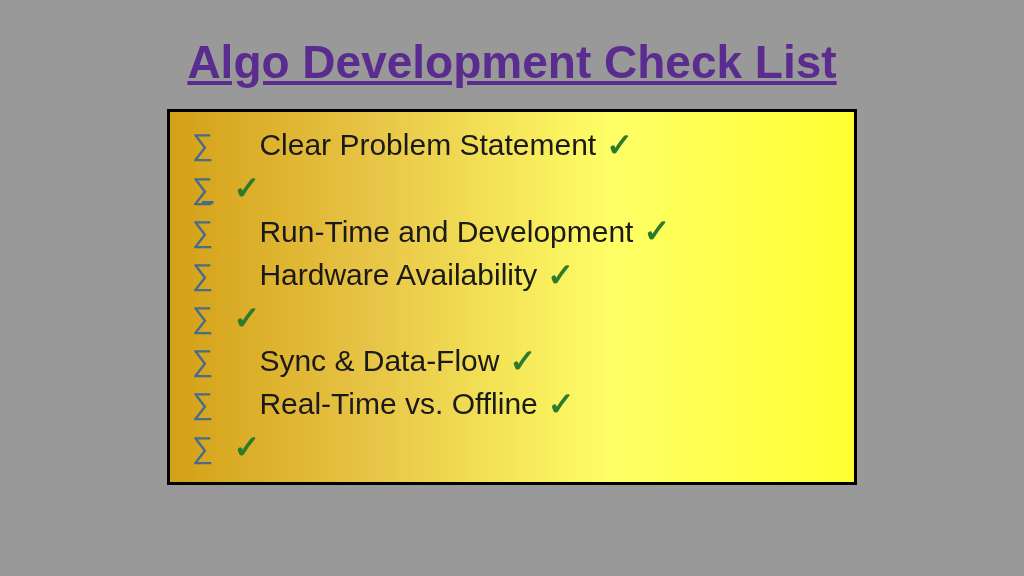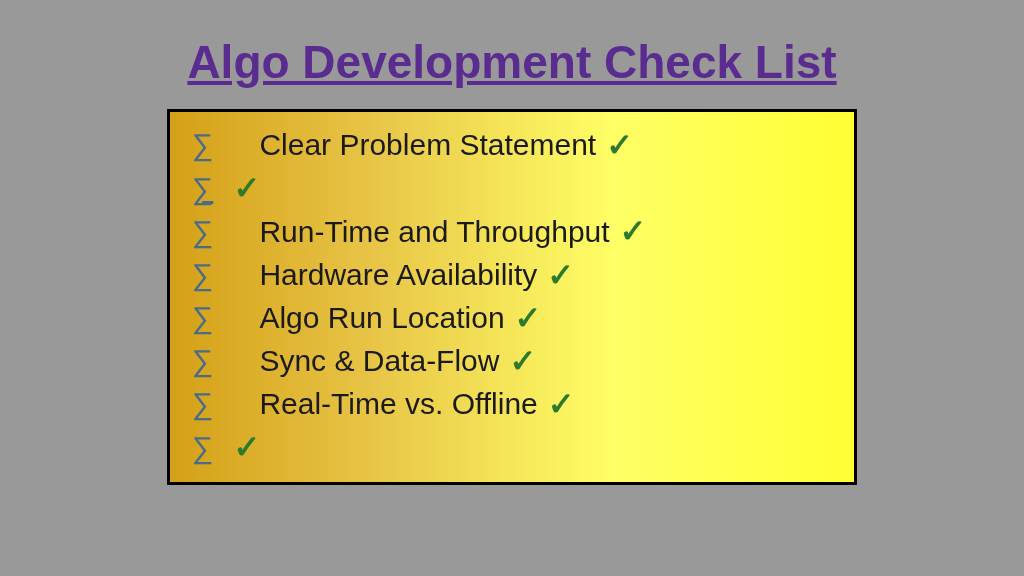--- a/index.html
+++ b/index.html
@@ -65,31 +65,30 @@
     <span class="sigma-icon">∑</span>
     <span class="item-label">Clear Problem Statement</span>
     <span class="check-icon">✓</span>
   </div>
   <div class="checklist-item">
     <span class="sigma-icon">∑</span>
     <span class="check-icon">✓</span>
   </div>
   <div class="checklist-item">
     <span class="sigma-icon">∑</span>
-    <span class="item-label">Run-Time and Throughput</span>
+    <span class="item-label">Run-Time and Development</span>
     <span class="check-icon">✓</span>
   </div>
   <div class="checklist-item">
     <span class="sigma-icon">∑</span>
     <span class="item-label">Hardware Availability</span>
     <span class="check-icon">✓</span>
   </div>
   <div class="checklist-item">
     <span class="sigma-icon">∑</span>
-    <span class="item-label">Algo Run Location</span>
     <span class="check-icon">✓</span>
   </div>
   <div class="checklist-item">
     <span class="sigma-icon">∑</span>
     <span class="item-label">Sync &amp; Data-Flow</span>
     <span class="check-icon">✓</span>
   </div>
   <div class="checklist-item">
     <span class="sigma-icon">∑</span>
     <span class="item-label">Real-Time vs. Offline</span>

